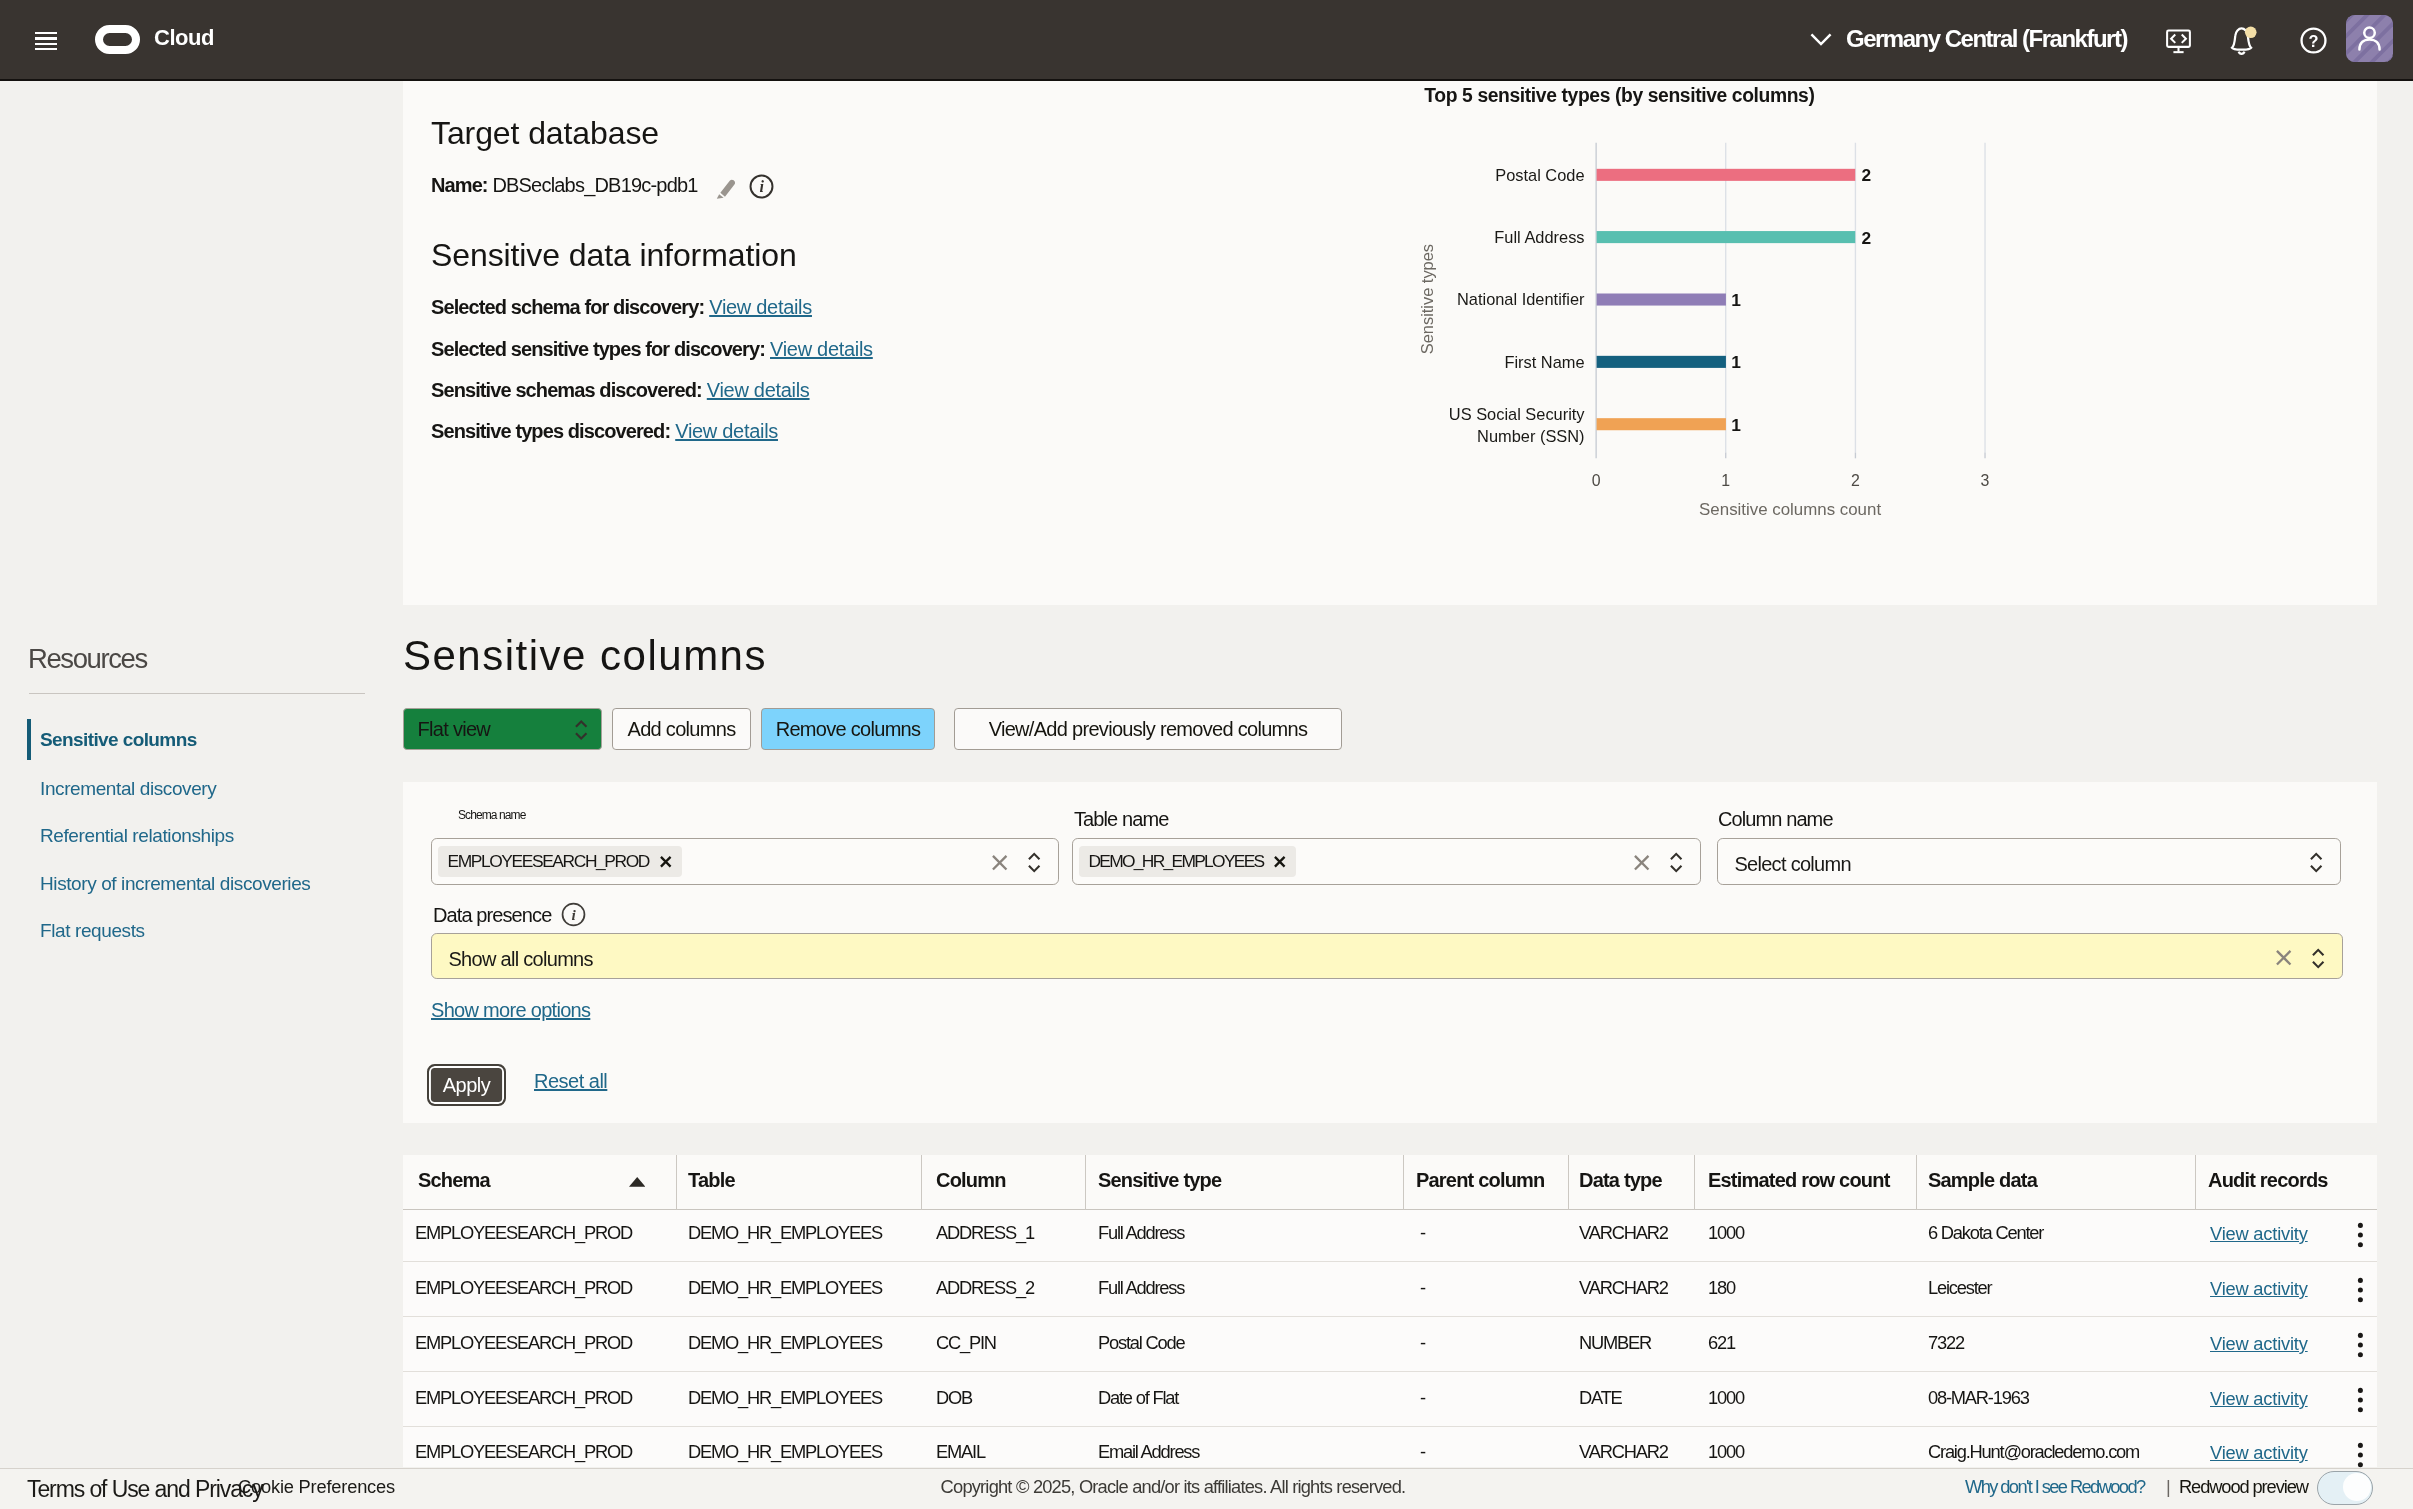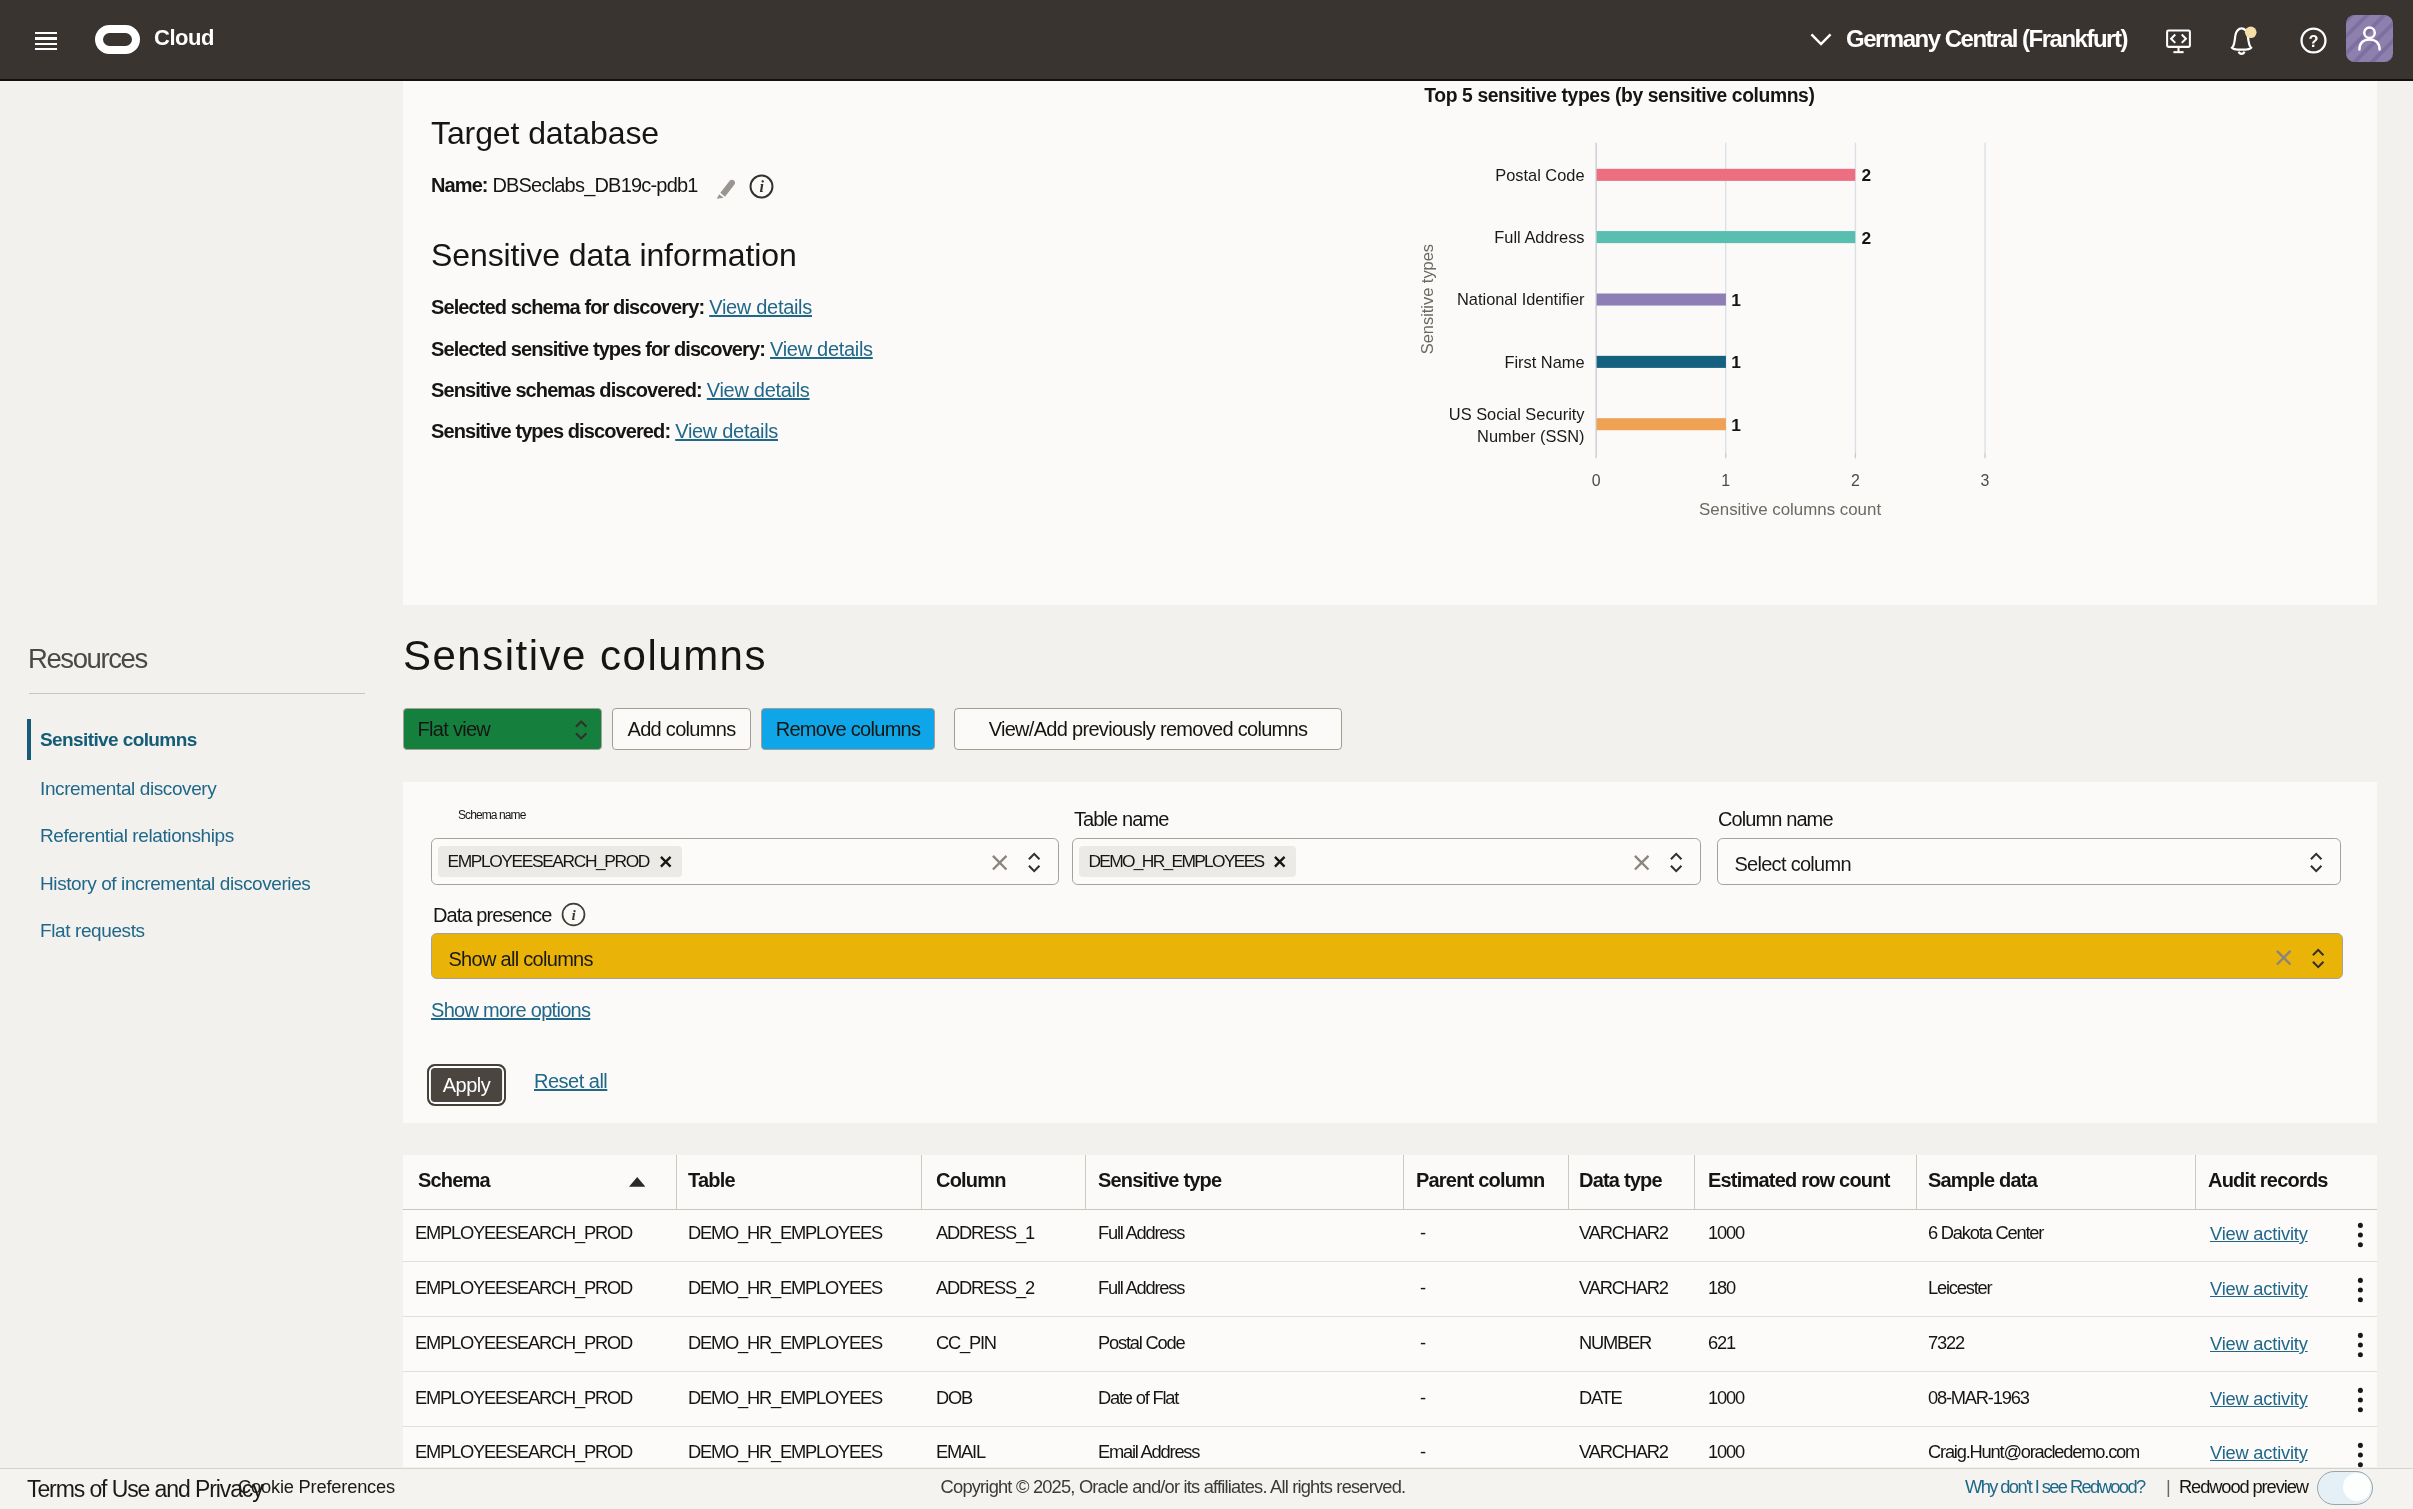--- a/index.html
+++ b/index.html
@@ -154,21 +154,21 @@
 
 <div class="t" style="left:403px;top:635px;font-size:42px;color:#161513;letter-spacing:1.5px">Sensitive columns</div>
 
 <div class="flex" style="position:absolute;left:403px;top:708px;width:199px;height:42px;background:#15803d;border:1px solid #a7a199;border-radius:3.9px;padding-left:13.5px;font-size:20px;letter-spacing:-0.7px">Flat view
   <svg style="position:absolute;right:11.6px;top:9.7px" width="16.4" height="22" viewBox="0 0 17 23" fill="none" stroke="#33302b" stroke-width="2.2">
       <path d="M3 8 L8.5 2.5 L14 8"></path>
       <path d="M3 15 L8.5 20.5 L14 15"></path>
     </svg>
 </div>
 <div class="flex" style="position:absolute;left:612px;top:708px;width:139px;height:42px;background:#fbfaf9;border:1px solid #a29c94;border-radius:3.9px;justify-content:center;font-size:20px;color:#16150f;letter-spacing:-0.7px">Add columns</div>
-<div class="flex" style="position:absolute;left:761px;top:708px;width:174px;height:42px;background:#0ea5e9;border:1px solid #a29c94;border-radius:3.9px;justify-content:center;font-size:20px;color:#16150f;letter-spacing:-0.7px">Remove columns</div>
+<div class="flex" style="position:absolute;left:761px;top:708px;width:174px;height:42px;background:#7dd3fc;border:1px solid #a29c94;border-radius:3.9px;justify-content:center;font-size:20px;color:#16150f;letter-spacing:-0.7px">Remove columns</div>
 <div class="flex" style="position:absolute;left:954px;top:708px;width:388px;height:42px;background:#fbfaf9;border:1px solid #a29c94;border-radius:3.9px;justify-content:center;font-size:20px;color:#16150f;letter-spacing:-0.7px">View/Add previously removed columns</div>
 
 <div class="card" style="left:403px;top:782px;width:1974px;height:341px"></div>
 
 <div class="t" style="left:458px;top:809px;font-size:12px;letter-spacing:-0.9px">Schema name</div>
 <div class="t" style="left:1074px;top:809px;font-size:20px;letter-spacing:-0.9px">Table name</div>
 <div class="t" style="left:1718px;top:809px;font-size:20px;letter-spacing:-0.9px">Column name</div>
 
 <div style="position:absolute;left:431px;top:838px;width:628px;height:47px;background:#fcfbf9;border:1px solid #a7a199;border-radius:5.8px">
   <div class="flex" style="position:absolute;left:5.8px;top:6.8px;height:31px;background:#eceae6;border-radius:3.9px;padding:0 9.7px;font-size:17.4px;letter-spacing:-1.4px">EMPLOYEESEARCH_PROD<svg style="margin-left:9.7px;flex:none" width="13.5" height="13.5" viewBox="0 0 14 14" stroke="#16150f" stroke-width="2.4">
@@ -203,21 +203,21 @@
       <path d="M3 15.5 L8.5 21 L14 15.5"></path>
     </svg>
 </div>
 
 <div class="t" style="left:433px;top:905px;font-size:20px;letter-spacing:-0.9px">Data presence</div>
 <svg class="t" style="left:561px;top:902px" width="25" height="25" viewBox="0 0 26 26">
     <circle cx="13" cy="13" r="11.4" fill="none" stroke="#403d39" stroke-width="1.8"></circle>
     <text x="13" y="18.7" text-anchor="middle" font-family="Liberation Serif" font-style="italic" font-weight="bold" font-size="16" fill="#403d39">i</text>
   </svg>
 
-<div style="position:absolute;left:431px;top:933px;width:1912px;height:46px;background:#eab308;border:1px solid #a7a199;border-radius:5.8px">
+<div style="position:absolute;left:431px;top:933px;width:1912px;height:46px;background:#fef9c3;border:1px solid #a7a199;border-radius:5.8px">
   <div class="t" style="left:16.4px;top:15.4px;font-size:20px;color:#1a1916;letter-spacing:-0.7px">Show all columns</div>
   <svg style="position:absolute;right:50px;top:15.4px" width="17.4" height="17.4" viewBox="0 0 18 18" stroke="#8a847d" stroke-width="2.4">
       <path d="M2 2 L16 16 M16 2 L2 16"></path>
     </svg>
   <svg style="position:absolute;right:15.4px;top:12.6px" width="16.4" height="23" viewBox="0 0 17 24" fill="none" stroke="#33302b" stroke-width="2.2">
       <path d="M3 8.5 L8.5 3 L14 8.5"></path>
       <path d="M3 15.5 L8.5 21 L14 15.5"></path>
     </svg>
 </div>
 

